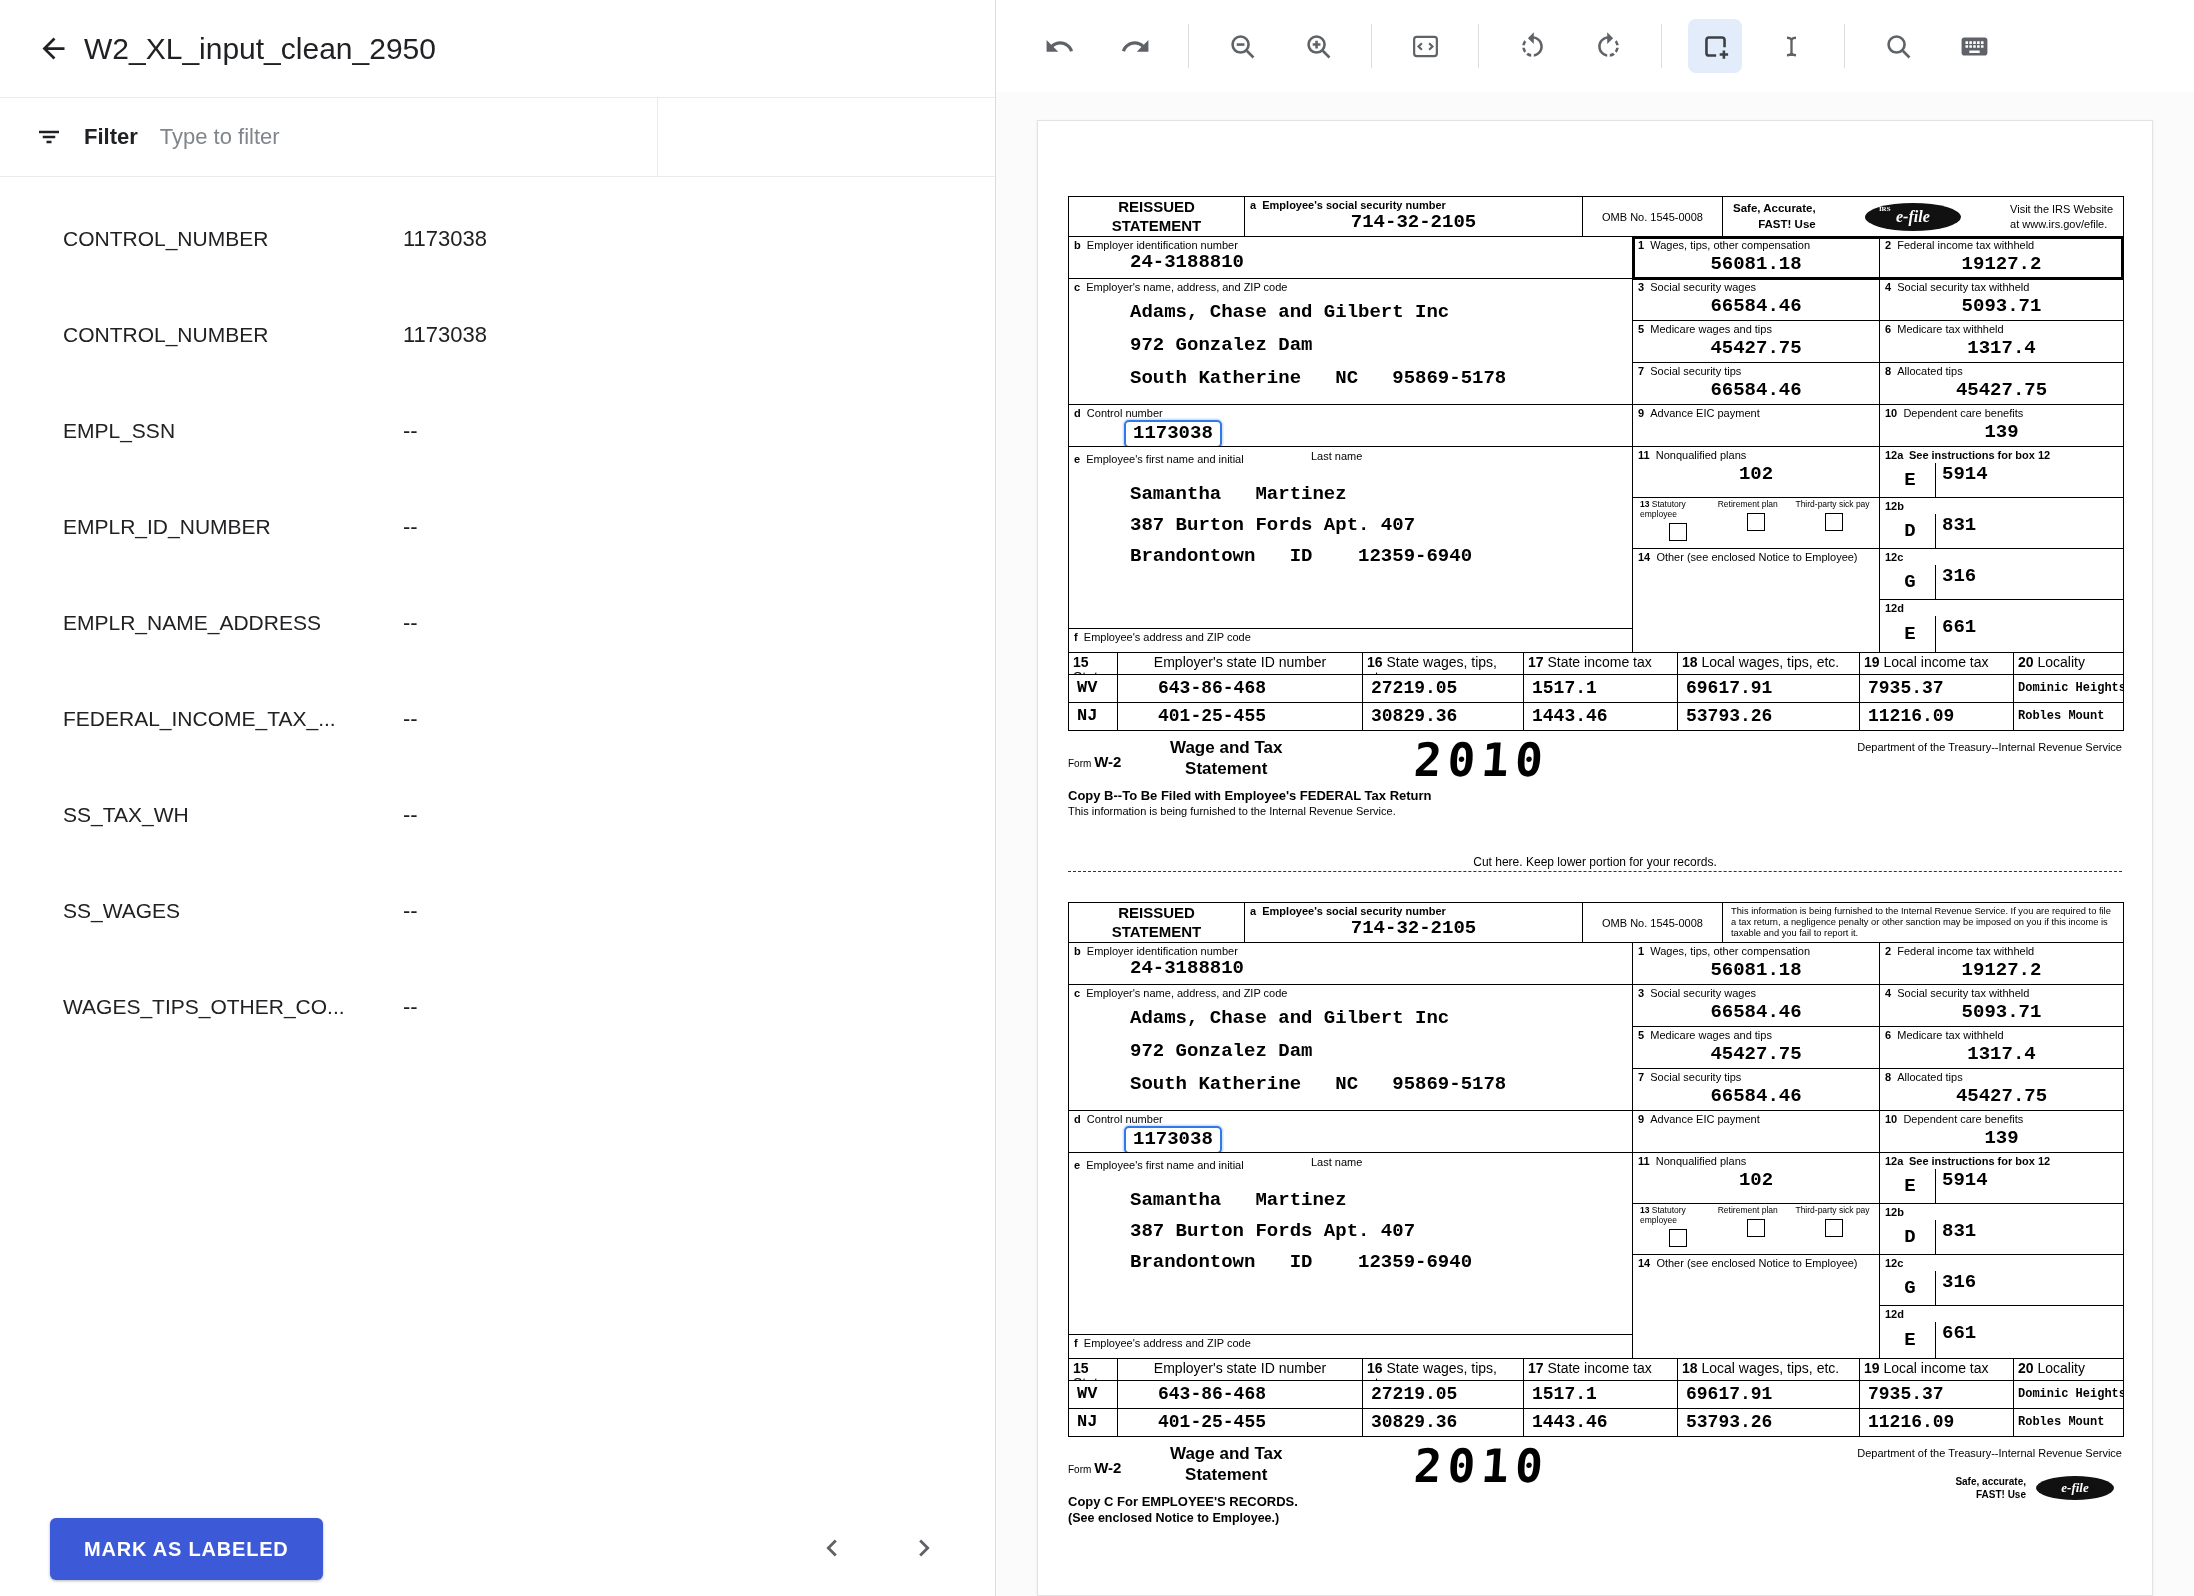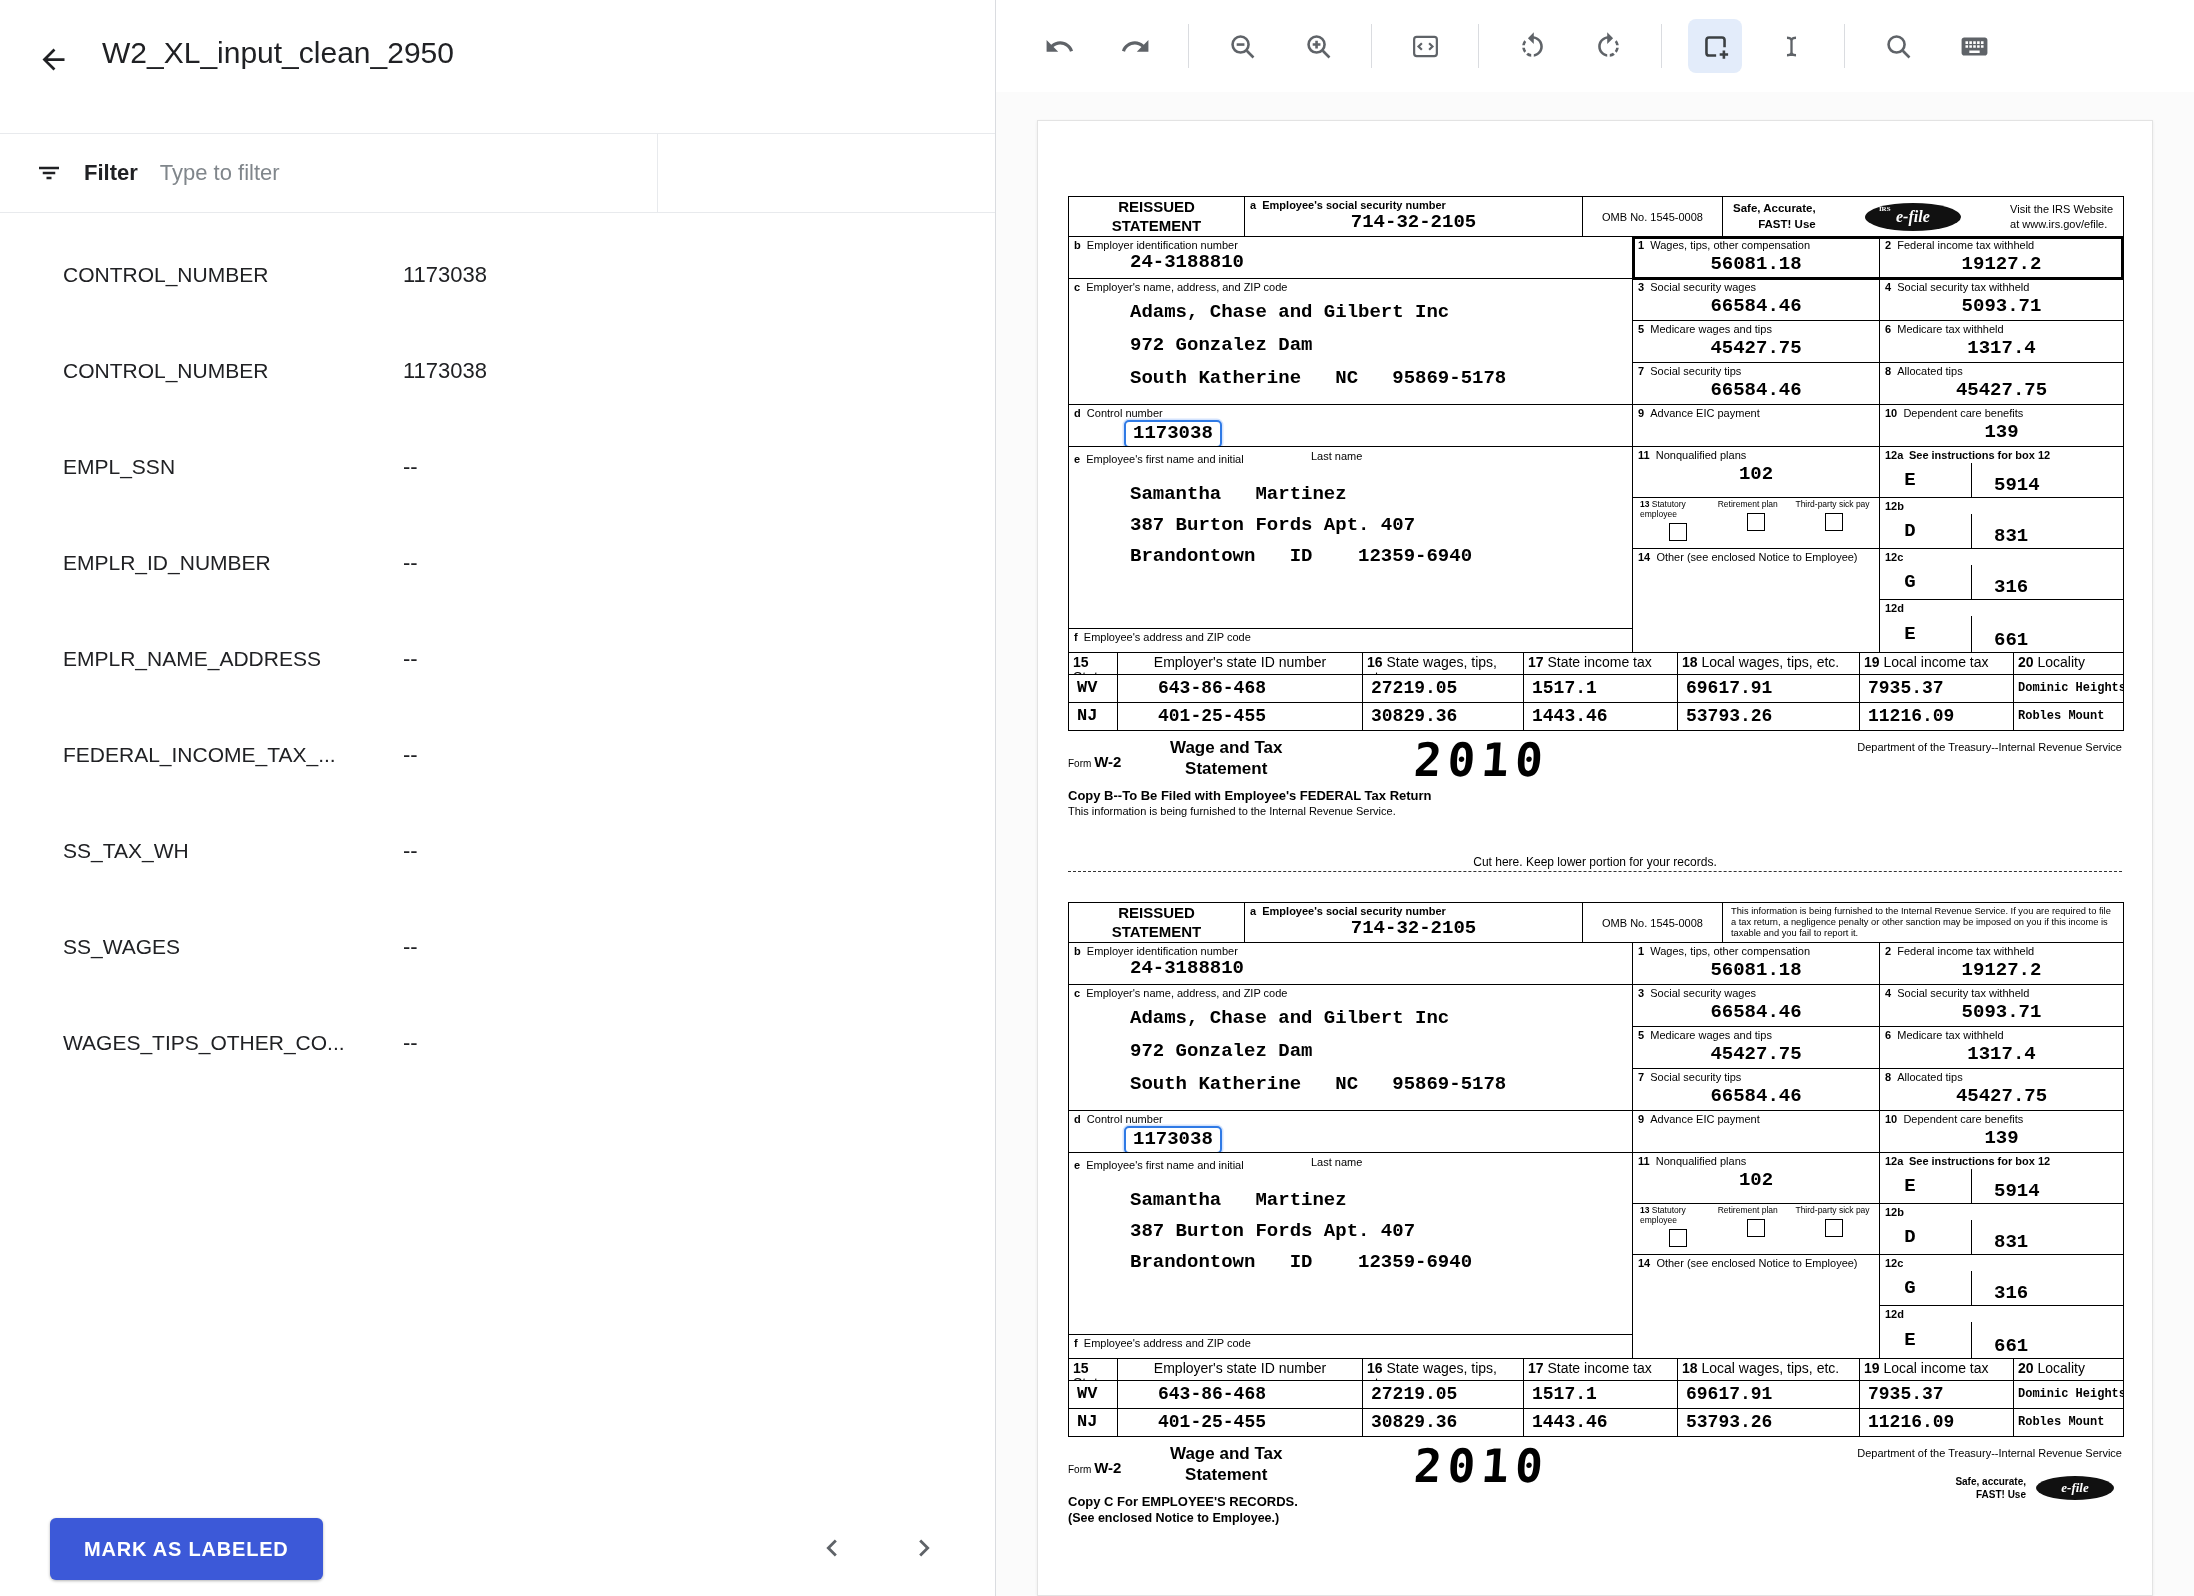--- a/index.html
+++ b/index.html
@@ -1,21 +1,21 @@
 <!DOCTYPE html>
 <html><head>
 <meta charset="utf-8">
 <style>
   html,body{margin:0;padding:0;background:#fff;}
   body{font-family:"Liberation Sans",sans-serif;color:#202124;width:2194px;height:1596px;overflow:hidden;}
   .app{display:flex;width:2194px;height:1596px;}
 
   
   .left{width:995px;min-width:995px;position:relative;border-right:1px solid #dadce0;display:flex;flex-direction:column;background:#fff;}
-  .lp-header{height:97px;display:flex;align-items:flex-start;padding:0 24px 0 30px;gap:26px;margin-top:36px;}
+  .lp-header{height:97px;display:flex;align-items:center;padding:0 24px 0 30px;gap:8px;}
   .back-btn{width:46px;height:46px;display:flex;align-items:center;justify-content:center;cursor:pointer;border-radius:50%;}
   .lp-title{font-size:30px;font-weight:400;color:#202124;white-space:nowrap;}
   .filter-bar{height:78px;border-top:1px solid #e8eaed;border-bottom:1px solid #e8eaed;display:flex;}
   .filter-left{width:658px;border-right:1px solid #e8eaed;display:flex;align-items:center;padding-left:34px;gap:20px;box-sizing:border-box;}
   .filter-label{font-size:22px;font-weight:700;}
   .filter-input{border:none;outline:none;font-size:22px;flex:1;color:#202124;font-family:"Liberation Sans",sans-serif;background:transparent;}
   .filter-input::placeholder{color:#80868b;}
   .filter-right{flex:1;display:flex;align-items:center;gap:18px;padding-left:34px;}
   .checkbox{width:27px;height:27px;background:#1a73e8;border-radius:4px;display:flex;align-items:center;justify-content:center;cursor:pointer;flex:none;}
   .cb-label{font-size:22px;}
@@ -78,21 +78,21 @@
   .cbox .val{margin-top:6px;}
   .b13-row{display:flex;justify-content:space-between;padding:0 2px;}
   .cbcol{width:33%;display:flex;flex-direction:column;align-items:center;}
   .lbl13{font-size:8.5px;line-height:1.15;display:block;text-align:left;width:100%;}
   .cb{width:16px;height:16px;border:1.2px solid #000;margin-top:3px;background:#fff;}
   .b12{display:flex;flex-direction:column;padding:2px 5px 0 5px;}
   .b12-top{font-size:10px;line-height:1.1;}
   .b12-top b{font-size:11px;}
   .b12-body{flex:1;display:flex;align-items:stretch;margin:2px 0 0 0;}
   .b12-code{width:50px;display:flex;align-items:center;justify-content:center;}
-  .b12-amt{flex:1;border-left:1.2px solid #000;display:flex;align-items:flex-end;padding-left:22px;margin-left:36px;}
+  .b12-amt{flex:1;border-left:1.2px solid #000;display:flex;align-items:flex-start;padding-left:6px;}
   .sh{font-size:14px;padding:2px 4px;line-height:1.1;}
   .sh b{font-weight:700;}
   .sv{display:flex;align-items:center;padding:0 8px;}
   .sv .val{font-size:18px;}
   .sv.idp{padding-left:40px;}
   .sv .vloc{font-size:12px;}
   .sv .vst{font-size:17px;}
 
   .w2-foot{margin-top:6px;position:relative;min-height:92px;}
   .f-row1{display:flex;align-items:flex-start;}

